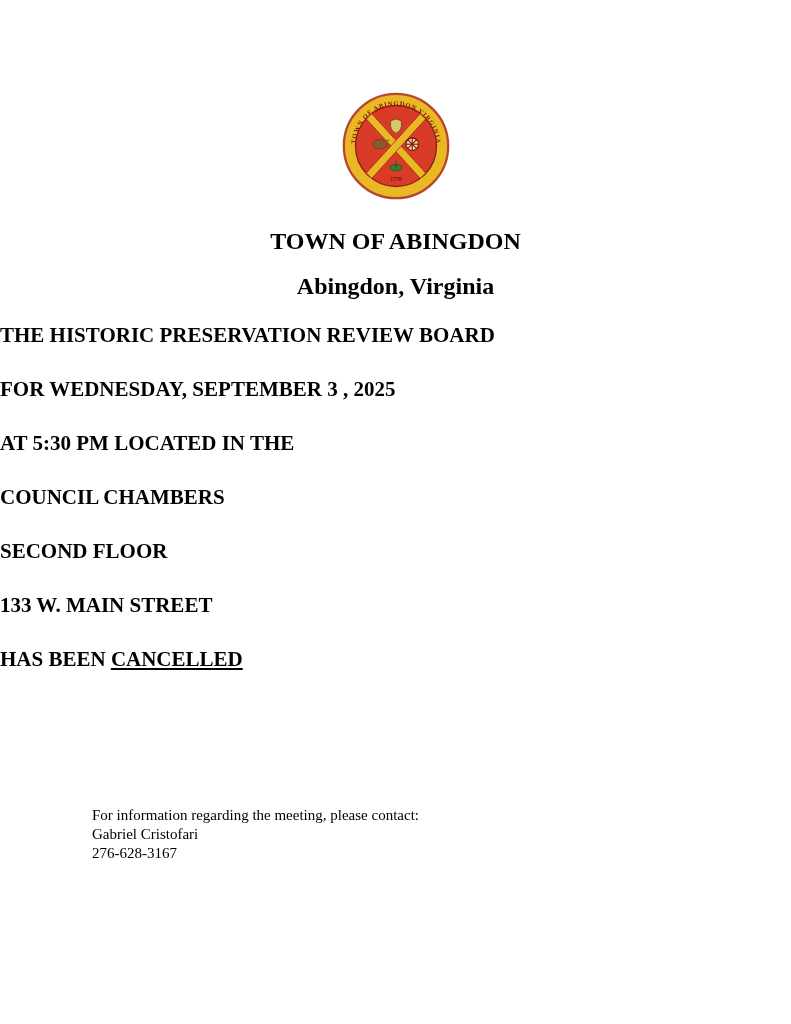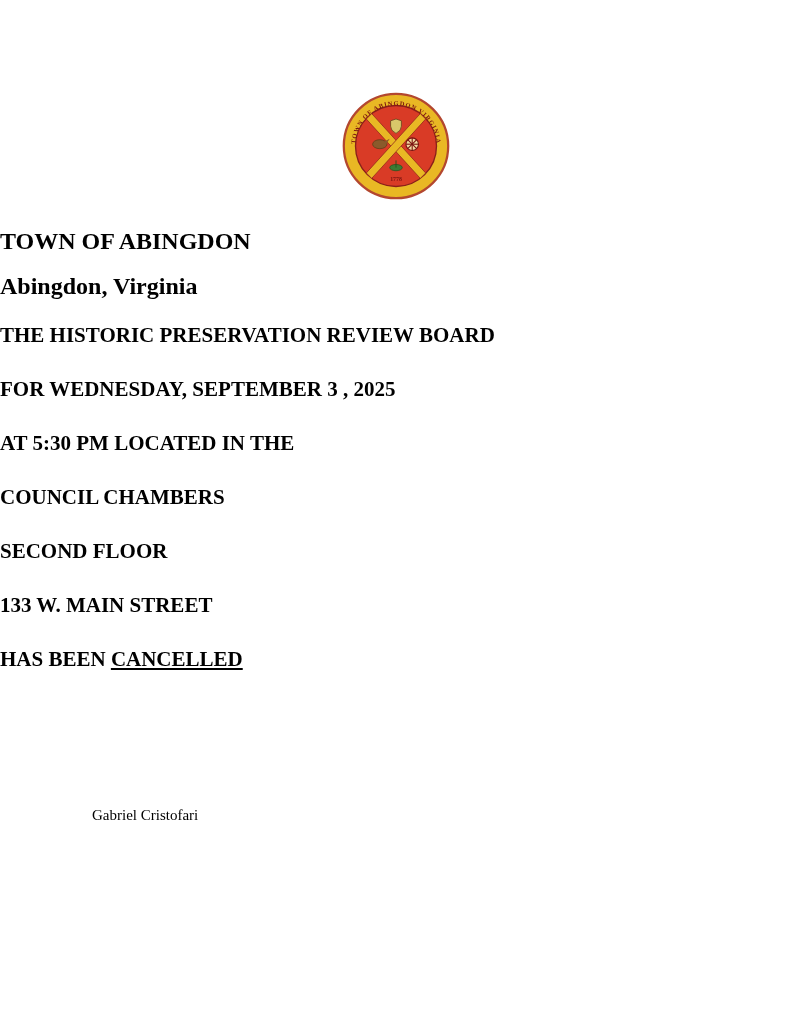--- a/index.html
+++ b/index.html
@@ -16,20 +16,21 @@
     font-family: "Liberation Serif", serif;
     color: #000000;
     overflow: hidden;
   }
   .seal-wrap {
     display: flex;
     justify-content: center;
     padding-top: 92px;
   }
   .header-block {
+    text-align: center;
     margin-top: 26px;
   }
   .page-title {
     font-size: 24px;
     font-weight: bold;
     margin: 0;
     line-height: 1.25;
   }
   .page-subtitle {
     font-size: 24px;
@@ -136,16 +137,18 @@
     <p class="notice-line">AT 5:30 PM LOCATED IN THE</p>
     <p class="notice-line">COUNCIL CHAMBERS</p>
     <p class="notice-line">SECOND FLOOR</p>
     <p class="notice-line">133 W. MAIN STREET</p>
     <p class="cancellation-line">
       <span>HAS BEEN </span><span class="cancelled-word">CANCELLED</span>
     </p>
   </div>
 
   <div class="contact-block">
+    <p>For information regarding the meeting, please contact:</p>
     <p>Gabriel Cristofari</p>
+    <p>276-628-3167</p>
   </div>
 
 </div>
 
 </body></html>

